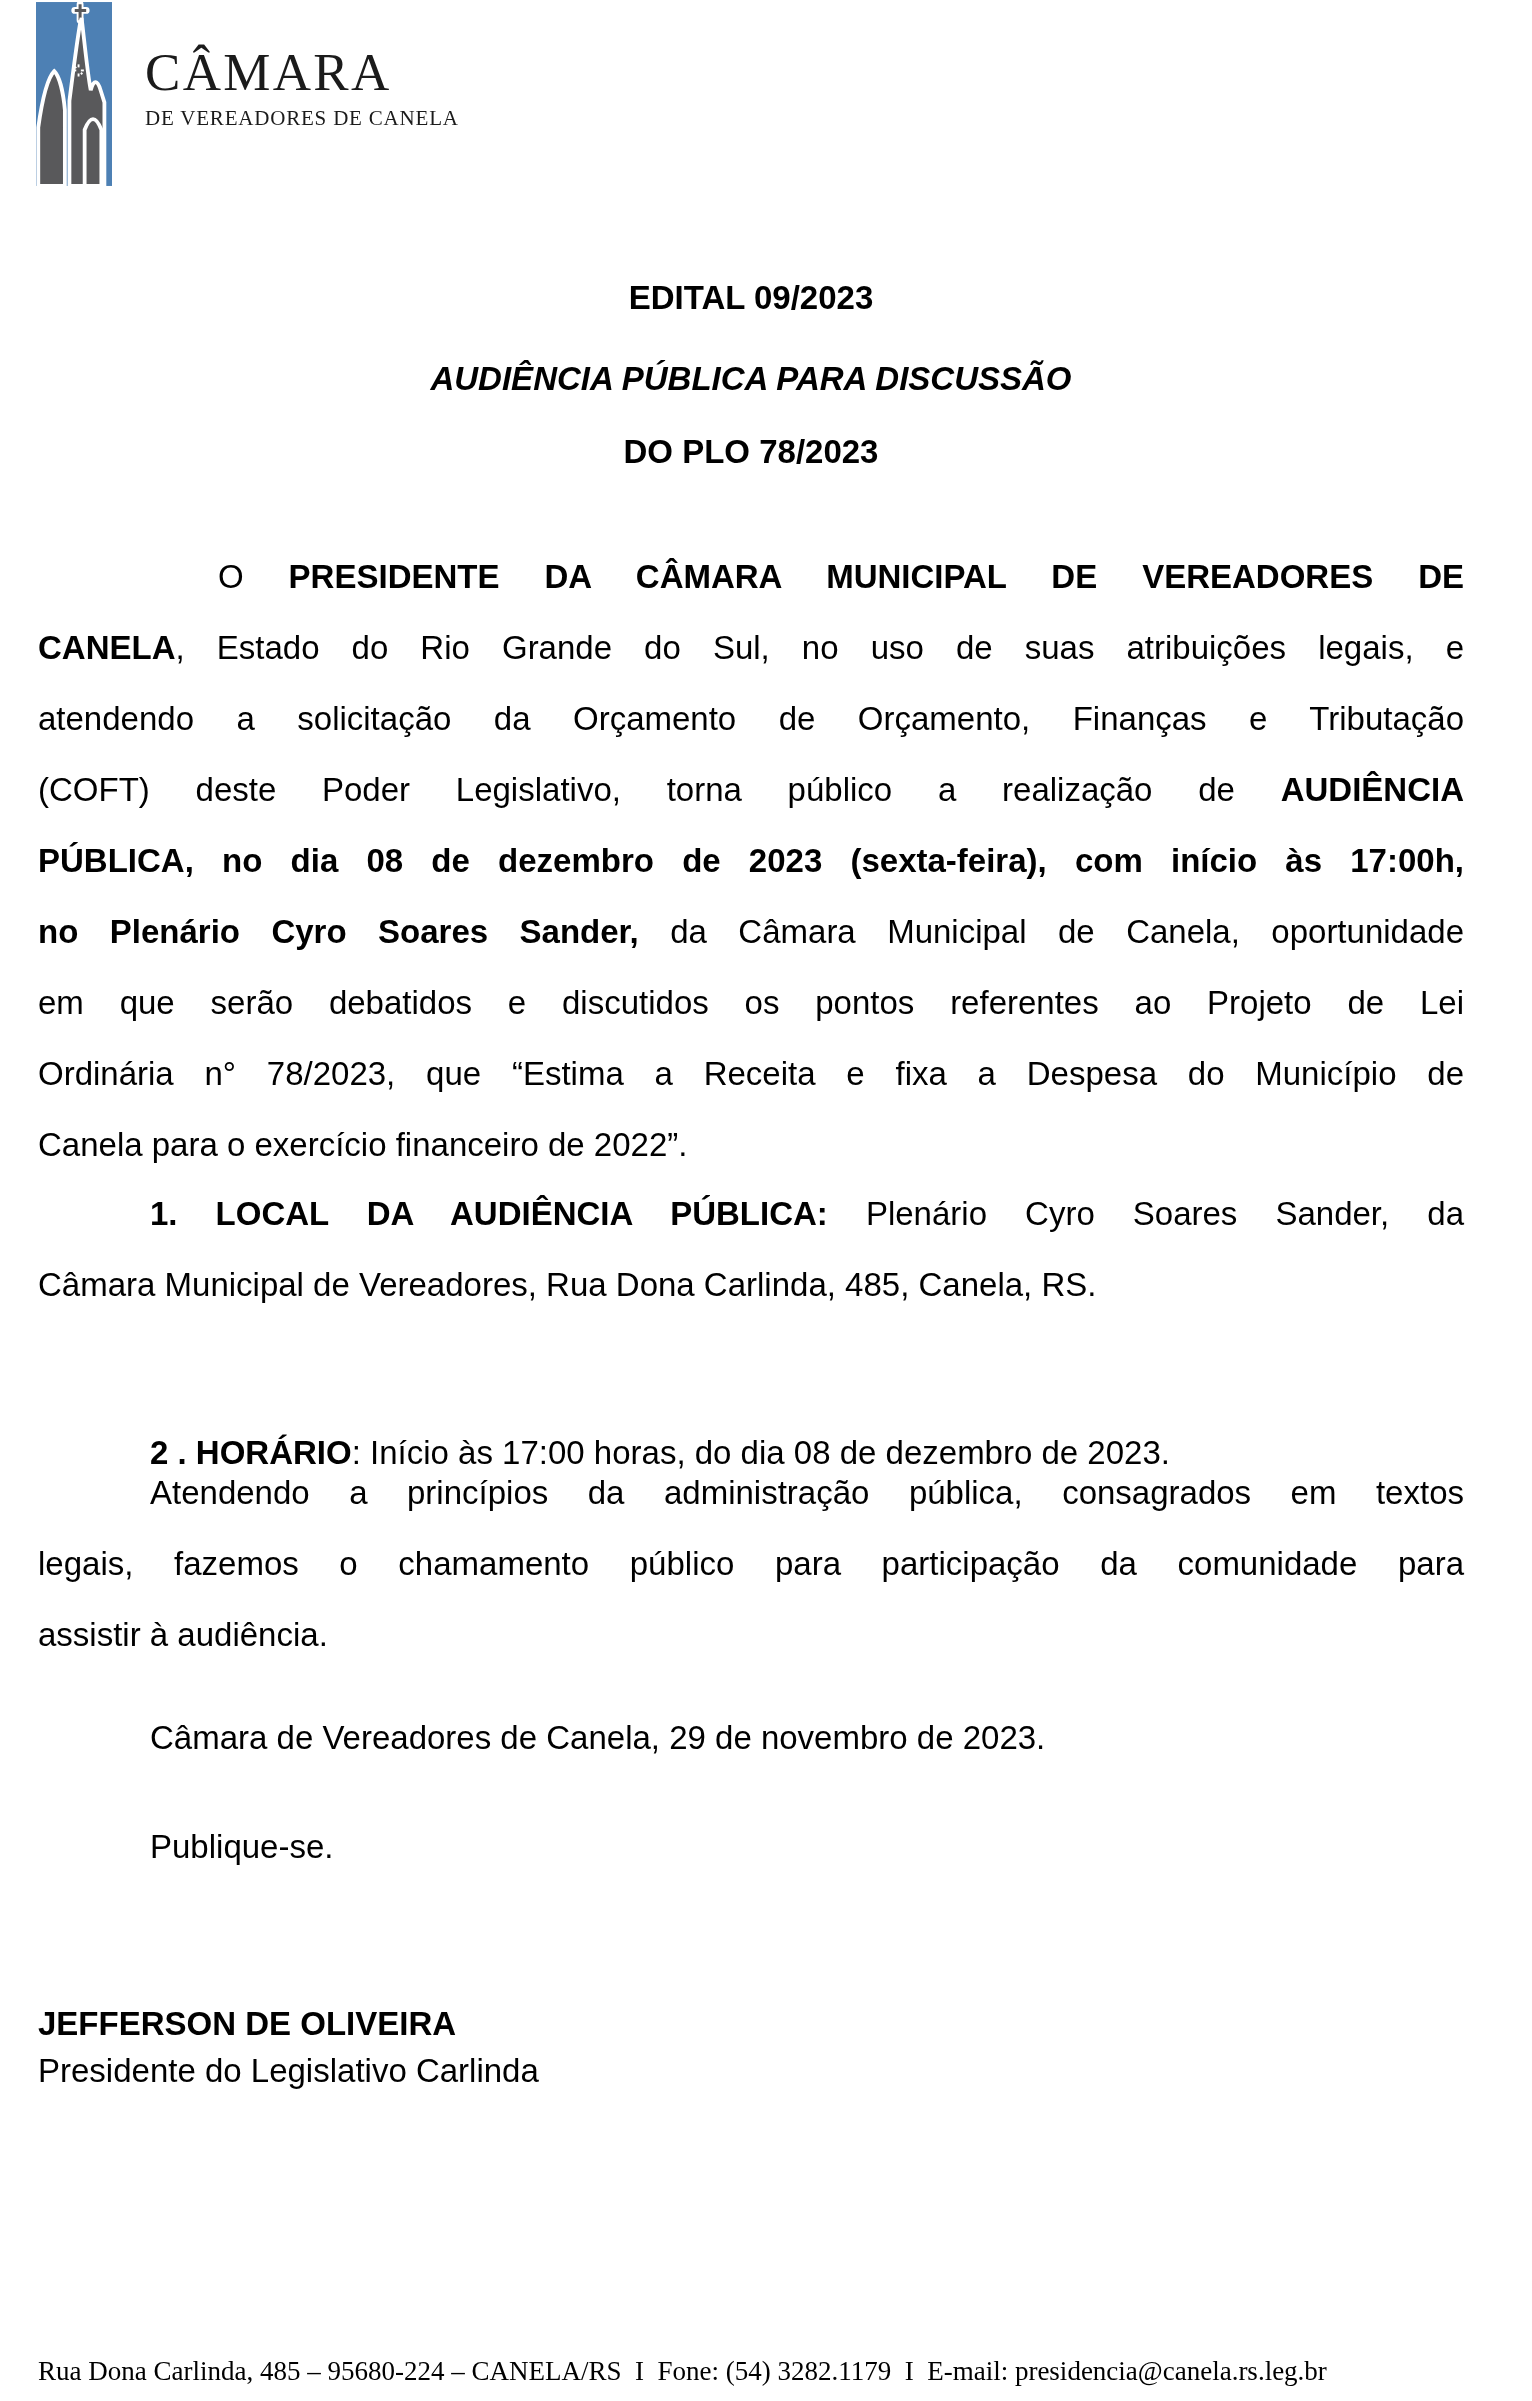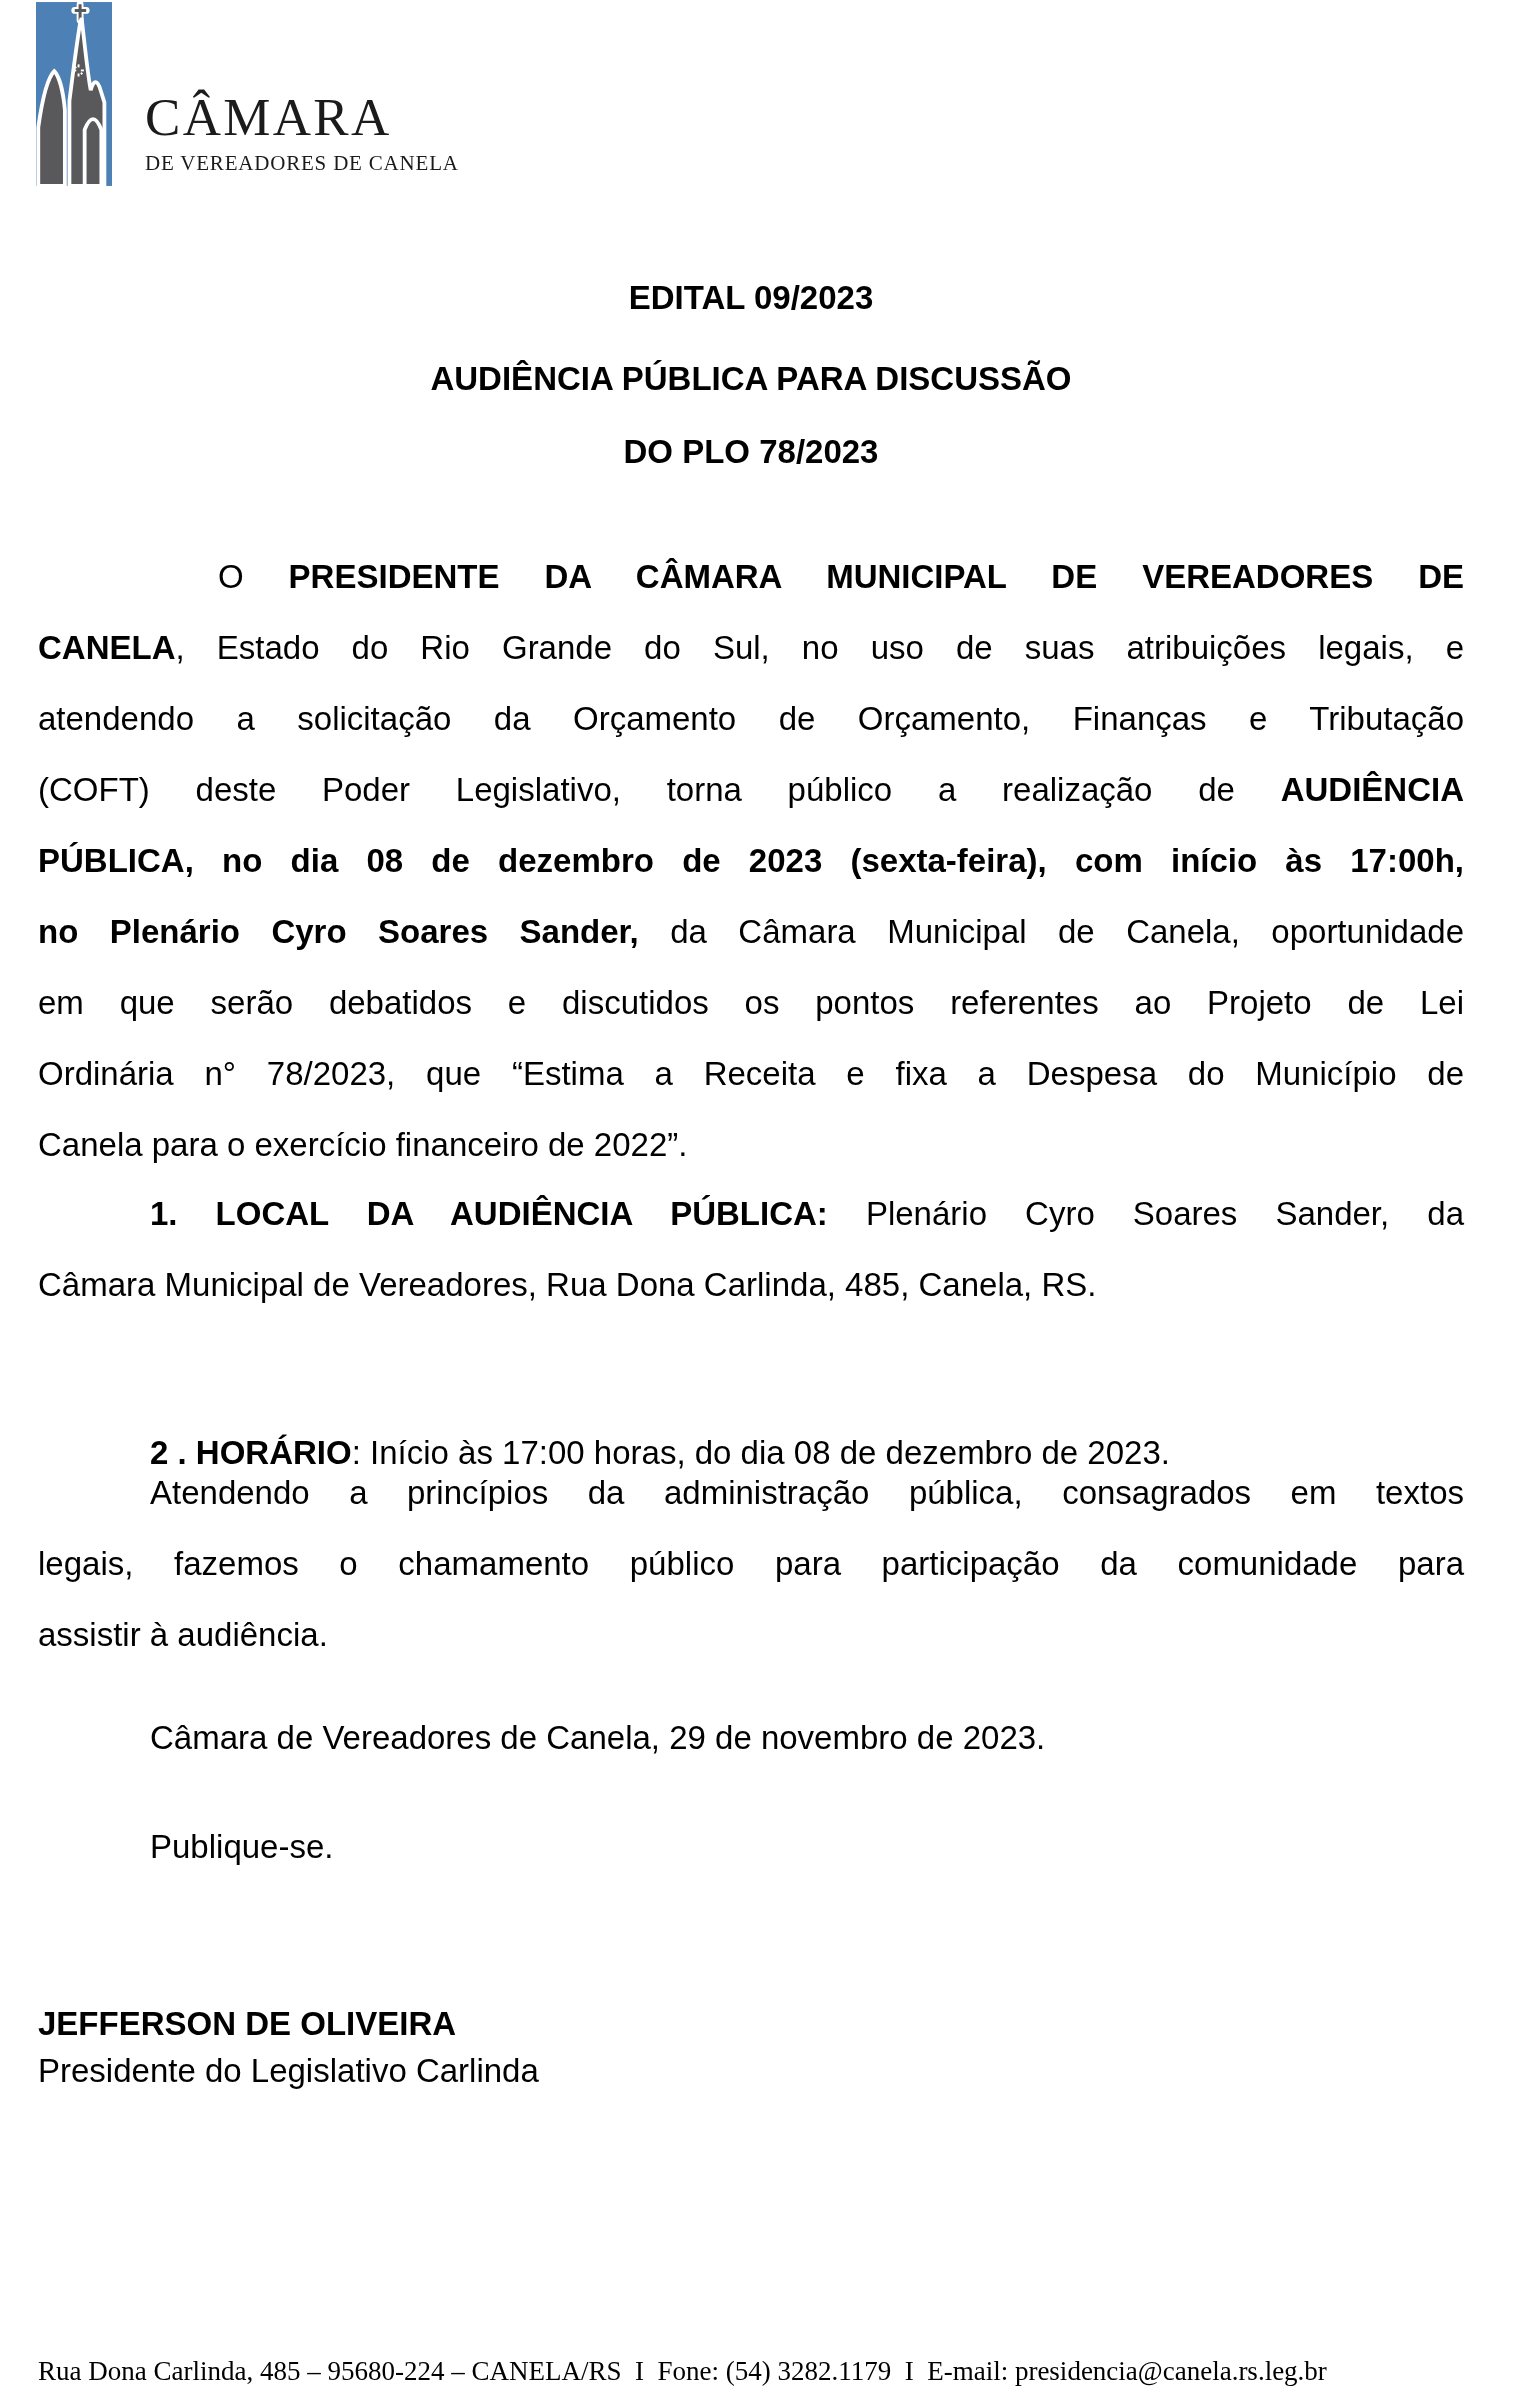--- a/index.html
+++ b/index.html
@@ -12,37 +12,37 @@
     overflow:hidden;
   }
 
   
   .logo { position:absolute; left:36px; top:2.3px; display:flex; align-items:flex-start; }
   .logo-mark { width:76px; height:184px; display:block; }
   .logo-text { margin-left:33px; }
   .logo-title {
     font-family:"Liberation Serif", serif;
     font-size:53px; letter-spacing:2.3px; line-height:1;
-    margin-top:89px; color:#1b1b1b; white-space:nowrap;
+    margin-top:44px; color:#1b1b1b; white-space:nowrap;
   }
   .logo-subtitle {
     font-family:"Liberation Serif", serif;
     font-size:21px; letter-spacing:0.8px; line-height:1;
     margin-top:9px; color:#1b1b1b; white-space:nowrap;
   }
 
   
   .content-abs { position:absolute; left:38px; width:1426px; }
 
   .title-line {
     text-align:center; font-weight:bold;
     font-size:33px; line-height:71px; height:71px;
   }
   .title-1 { top:262px; }
-  .title-2 { top:343px; }
+  .title-2 { top:343px;font-style:italic; }
   .title-3 { top:416px; }
 
   .paragraph { }
   .line { font-size:33px; line-height:71px; height:71px; text-align:left; }
   .line.justify { text-align:justify; text-align-last:justify; }
   .bold { font-weight:bold; }
 
   .p-presidente { top:541px; }
   .p-local      { top:1178px; }
   .p-horario    { top:1417px; }

